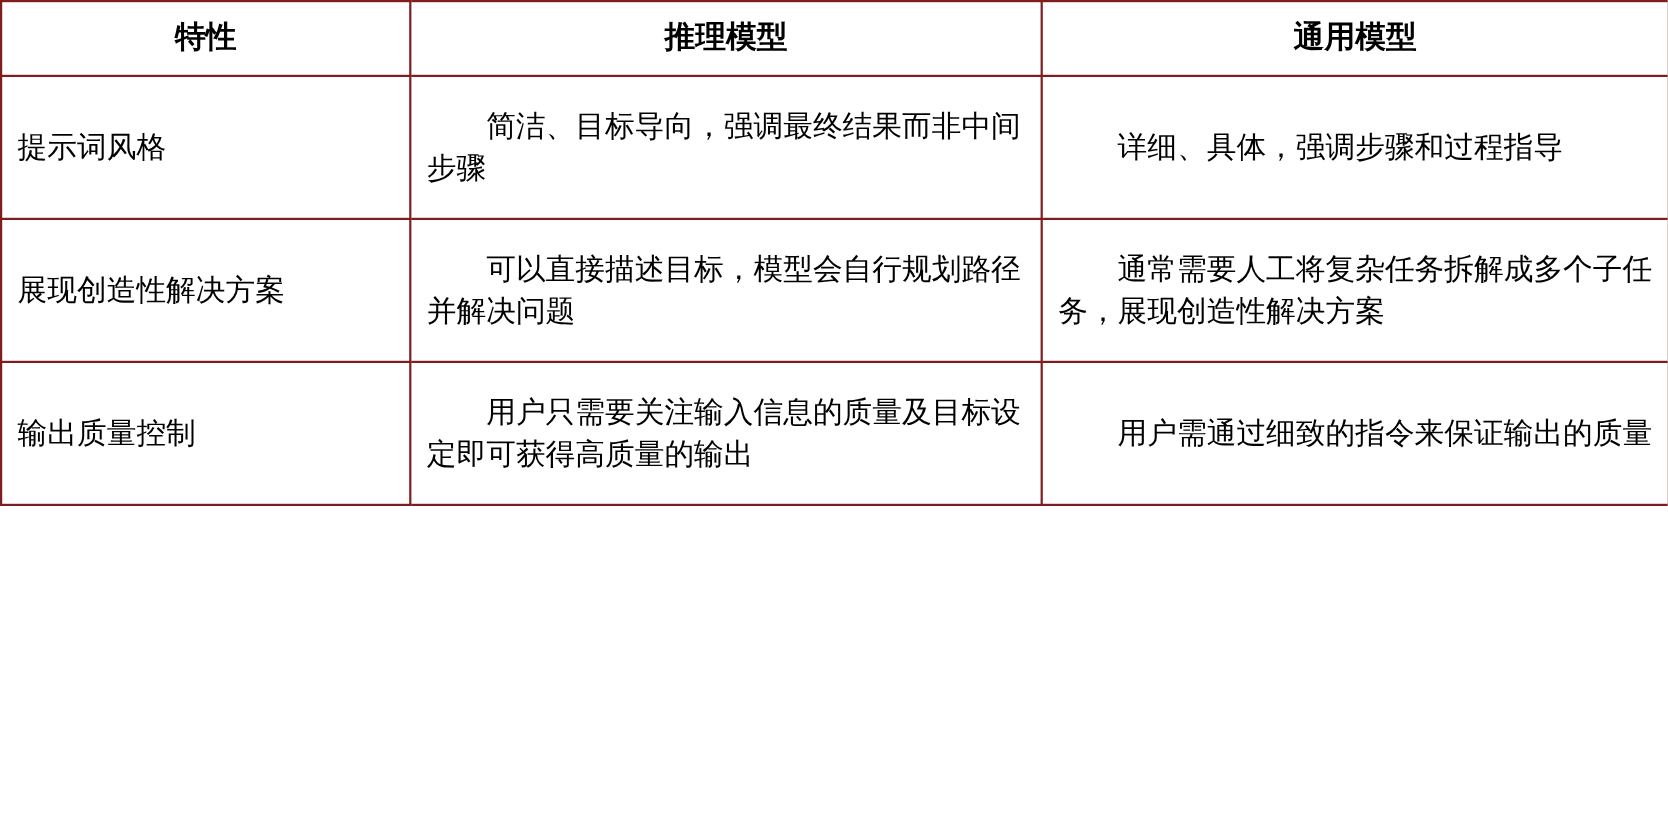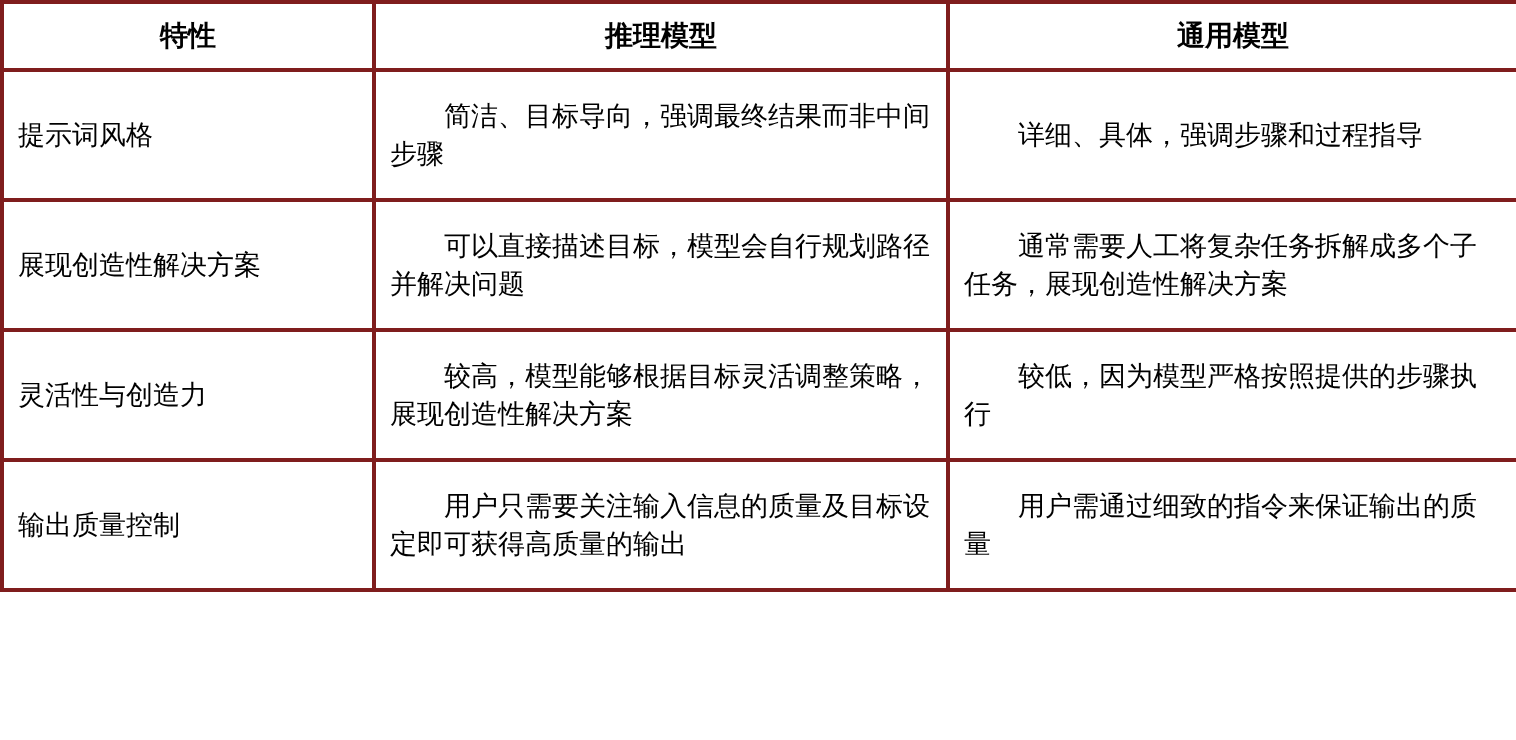--- a/index.html
+++ b/index.html
@@ -22,21 +22,21 @@
     border-collapse: collapse;
     width: 1516px;
     table-layout: fixed;
   }
   table.comparison-table col.c0 { width: 372px; }
   table.comparison-table col.c1 { width: 574px; }
   table.comparison-table col.c2 { width: 570px; }
 
   table.comparison-table th,
   table.comparison-table td {
-    border: 4px solid #7f1d1d;
+    border: 2px solid #7f1d1d;
     vertical-align: middle;
     font-size: 27px;
     line-height: 1.42;
     padding: 10px 14px;
     box-sizing: border-box;
   }
   table.comparison-table thead th {
     text-align: center;
     font-weight: bold;
     height: 68px;
@@ -78,24 +78,19 @@
         <td class="feature-cell">提示词风格</td>
         <td class="body-cell">简洁、目标导向，强调最终结果而非中间步骤</td>
         <td class="body-cell">详细、具体，强调步骤和过程指导</td>
       </tr>
       <tr>
         <td class="feature-cell">展现创造性解决方案</td>
         <td class="body-cell">可以直接描述目标，模型会自行规划路径并解决问题</td>
         <td class="body-cell">通常需要人工将复杂任务拆解成多个子任务，展现创造性解决方案</td>
       </tr>
       <tr>
-        <td class="feature-cell">灵活性与创造力</td>
-        <td class="body-cell">较高，模型能够根据目标灵活调整策略，展现创造性解决方案</td>
-        <td class="body-cell">较低，因为模型严格按照提供的步骤执行</td>
-      </tr>
-      <tr>
         <td class="feature-cell">输出质量控制</td>
         <td class="body-cell">用户只需要关注输入信息的质量及目标设定即可获得高质量的输出</td>
         <td class="body-cell">用户需通过细致的指令来保证输出的质量</td>
       </tr>
     </tbody>
   </table>
 </div>
 
 </body></html>

